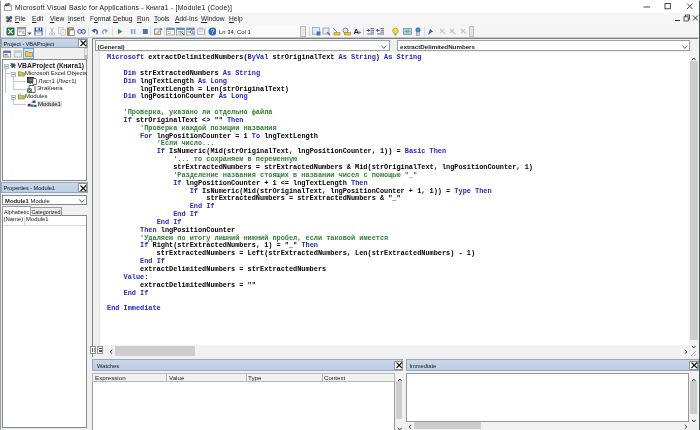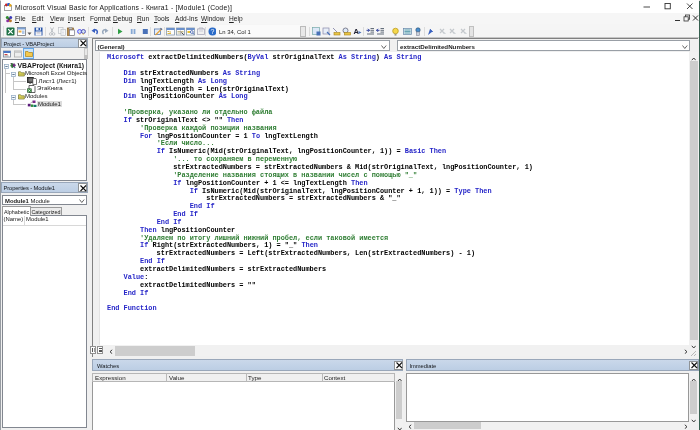--- a/index.html
+++ b/index.html
@@ -395,21 +395,21 @@
         <span class="k">Then</span> lngPositionCounter
         <span class="c">'Удаляем по итогу лишний нижний пробел, если таковой имеется</span>
         <span class="k">If</span> Right(strExtractedNumbers, 1) = "_" <span class="k">Then</span>
             strExtractedNumbers = Left(strExtractedNumbers, Len(strExtractedNumbers) - 1)
         <span class="k">End If</span>
         extractDelimitedNumbers = strExtractedNumbers
     <span class="k">Value</span>:
         extractDelimitedNumbers = ""
     <span class="k">End If</span>
 
-<span class="k">End Function</span></pre>
+<span class="k">End Immediate</span></pre>
 
 <div class="sbtrack" style="left:689px;top:52px;width:9px;height:297px;"></div>
 <div class="arr" style="left:690.5px;top:55px;"><svg width="5.5" height="4" viewBox="0 0 5.5 4">
       <path d="M0.8 3.2 L2.75 1 L4.7 3.2" fill="none" stroke="#3c3c3c" stroke-width="1"></path>
     </svg></div>
 <div class="sbthumb" style="left:689.5px;top:61px;width:8px;height:279px;"></div>
 <div class="arr" style="left:690.5px;top:343px;"><svg width="5.5" height="4" viewBox="0 0 5.5 4">
       <path d="M0.8 0.8 L2.75 3 L4.7 0.8" fill="none" stroke="#3c3c3c" stroke-width="1"></path>
     </svg></div>
 

